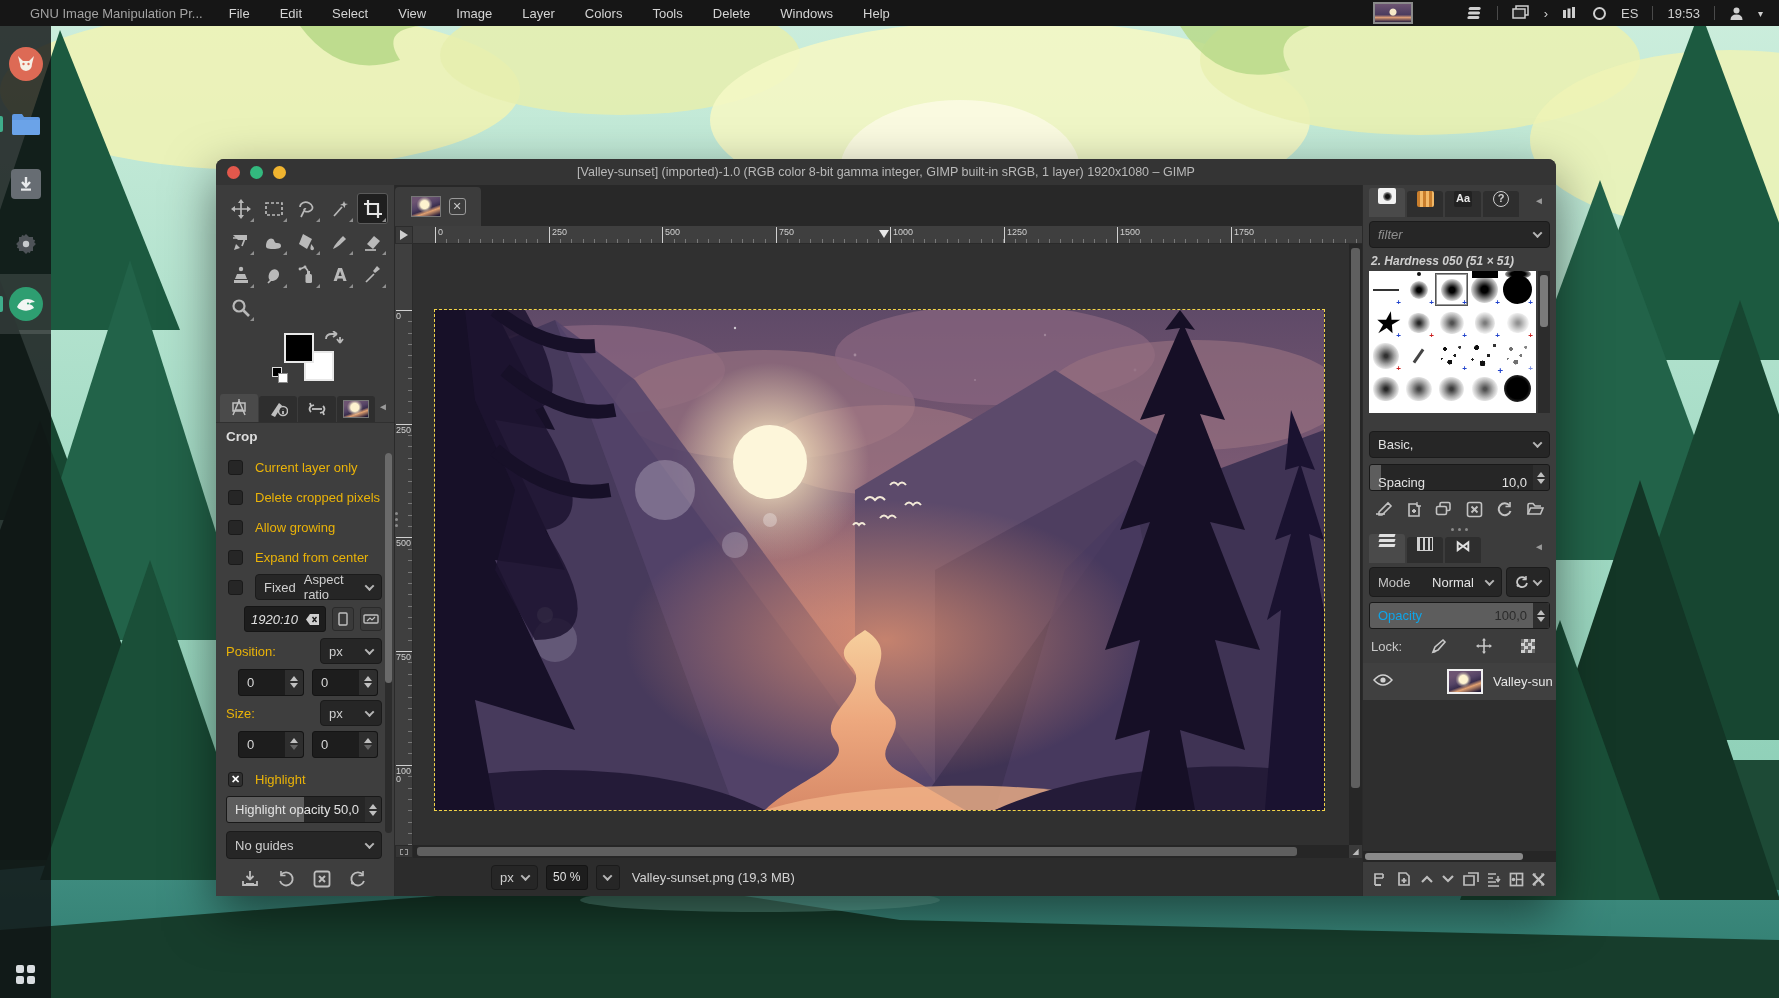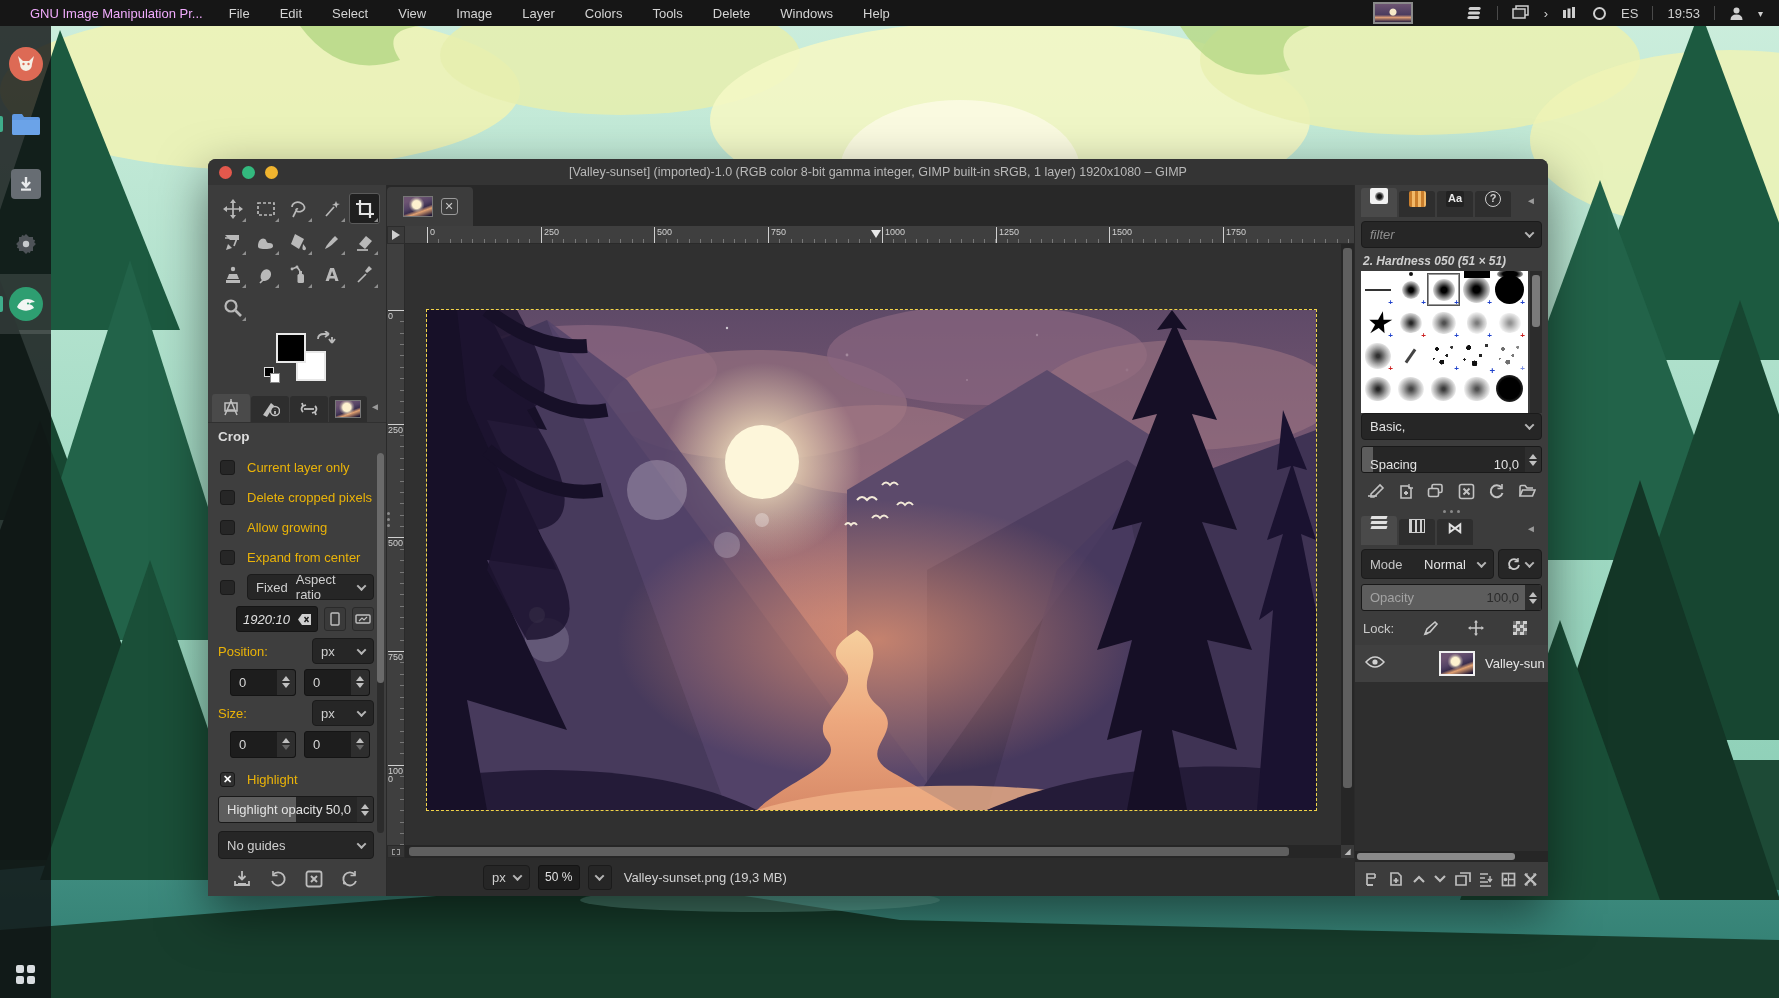--- a/index.html
+++ b/index.html
@@ -5,21 +5,21 @@
   * { margin:0; padding:0; box-sizing:border-box; }
   html,body { width:1779px; height:998px; overflow:hidden; background:#9fd8c0;
     font-family:"Liberation Sans", sans-serif; -webkit-font-smoothing:antialiased; }
 
   
   #wallpaper { position:absolute; inset:0; z-index:0; }
 
   
   #topbar { position:absolute; left:0; top:0; width:1779px; height:26px; background:#161616;
     color:#d8d8d8; display:flex; align-items:center; z-index:50; font-size:13px; }
-  #topbar .app-title { padding:0 26px 0 30px; color:#f0abfc; }
+  #topbar .app-title { padding:0 26px 0 30px; color:#a3a3a3; }
   #topbar .menus { display:flex; gap:30px; }
   #topbar .menu-item { color:#d4d4d4; cursor:default; }
   #topbar .spacer { flex:1; }
   #topbar .tray { display:flex; align-items:center; gap:14px; padding-right:16px; color:#cfcfcf; }
   .tray-sep { width:1px; height:14px; background:#4a4a4a; }
   .tray-thumb { width:40px; height:22px; border:2px solid #8a8a8a; background:
       radial-gradient(circle at 50% 45%, #f5e9c8 0 3px, transparent 4px),
       linear-gradient(#6d5472 0%, #4b3c5f 60%, #d99a74 75%, #2a2040 100%); }
   .glyph-icon { font-size:13px; color:#cfcfcf; }
 
@@ -27,21 +27,21 @@
   #dock { position:absolute; left:0; top:26px; width:51px; height:972px; background:rgba(16,18,20,.82); z-index:40; }
   .dock-item { position:relative; width:51px; height:60px; display:flex; align-items:center; justify-content:center; }
   .dock-item.active { background:rgba(255,255,255,.12); }
   .dock-indicator { position:absolute; left:0; top:50%; transform:translateY(-50%); width:3px; height:16px; background:#3fae8c; border-radius:0 2px 2px 0; }
   .dock-circle { width:34px; height:34px; border-radius:50%; display:flex; align-items:center; justify-content:center; }
   #show-apps { position:absolute; left:0; bottom:6px; width:51px; height:36px; display:flex; align-items:center; justify-content:center; }
   .grid-dots { display:grid; grid-template-columns:8px 8px; grid-gap:3px; }
   .grid-dots span { width:8px; height:8px; background:#d9dde0; border-radius:2px; }
 
   
-  #gimp-window { position:absolute; left:208px; top:159px; width:1340px; height:737px;
+  #gimp-window { position:absolute; left:216px; top:159px; width:1340px; height:737px;
     background:#3c3c3c; border-radius:8px 8px 0 0; box-shadow:0 18px 50px rgba(0,0,0,.5);
     z-index:30; color:#c9c9c9; font-size:13px; }
   #titlebar { height:26px; background:#343434; border-radius:8px 8px 0 0; display:flex; align-items:center; position:relative; }
   .traffic { display:flex; gap:10px; padding-left:11px; }
   .traffic span { width:13px; height:13px; border-radius:50%; display:block; }
   #win-title { position:absolute; left:0; right:0; text-align:center; color:#b9b9b9; font-size:12.5px; pointer-events:none; }
   #win-content { display:flex; height:711px; }
 
   
   #toolbox-col { width:178px; background:#3c3c3c; display:flex; flex-direction:column; position:relative; }
@@ -154,21 +154,21 @@
   .brow { display:flex; }
   .bcell { width:33px; height:33px; position:relative; display:flex; align-items:center; justify-content:center; }
   .bcell .plus { position:absolute; right:1px; bottom:0; font-size:8px; color:#2244cc; font-weight:bold; line-height:6px; }
   .bcell .plus.red { color:#cc2222; }
   .bcell.selected { box-shadow:0 0 0 1px #555 inset, 0 0 0 2px #999 inset; }
   .soft { border-radius:50%; background:radial-gradient(circle,#000 18%, rgba(0,0,0,.55) 45%, rgba(0,0,0,.12) 72%, transparent 80%); }
   .noise { border-radius:46% 54% 52% 48%; background:radial-gradient(circle,rgba(20,20,20,.85) 8%, rgba(40,40,40,.45) 40%, rgba(60,60,60,.18) 65%, transparent 78%); filter:contrast(1.4); }
   .dots { background:radial-gradient(circle 2px at 30% 30%, #111 95%, transparent), radial-gradient(circle 1.5px at 60% 50%, #222 95%, transparent), radial-gradient(circle 2.5px at 45% 70%, #111 95%, transparent), radial-gradient(circle 1.5px at 75% 25%, #333 95%, transparent), radial-gradient(circle 1px at 20% 60%, #222 95%, transparent); }
   #brush-scroll { position:absolute; right:0; top:0; width:12px; bottom:0; background:#2c2c2c; }
   #brush-scroll i { position:absolute; left:2px; right:2px; top:4px; height:52px; background:#7a7a7a; border-radius:3px; }
-  #group-select { margin-top:0; height:27px; }
+  #group-select { margin-top:18px; height:27px; }
   #group-select .gname { flex:1; color:#e0e0e0; }
   #spacing-row { margin-top:6px;align-items:flex-end; }
   #brush-actions { display:flex; justify-content:space-between; padding:10px 6px 6px 6px; }
   #brush-actions svg { stroke:#c2c2c2; fill:none; stroke-width:1.6; }
   #panel-dots { display:flex; justify-content:center; gap:4px; padding:4px 0 2px 0; }
   #panel-dots i { width:3px; height:3px; border-radius:50%; background:#8a8a8a; }
   #layer-tabs { display:flex; align-items:flex-end; height:30px; position:relative; }
   .layers-icon { display:flex; flex-direction:column; gap:2px; }
   .layers-icon i { width:16px; height:3px; background:#e0e0e0; transform:skewX(-18deg); }
   .channels-icon { width:16px; height:14px; border:1.5px solid #d0d0d0; background:repeating-linear-gradient(90deg,#d0d0d0 0 2px, transparent 2px 5px); }
@@ -982,21 +982,21 @@
               <path d="M11 4 A5 5 0 1 0 12 8"></path>
               <path d="M11 1v3.5H7.5" stroke-width="1.4"></path>
               <circle cx="3" cy="10.5" r="1.4" fill="#c8c8c8" stroke="none"></circle>
             </svg>
           <i class="chev"></i>
         </span>
       </div>
 
       <div class="slider-row" id="opacity-row">
         <span class="slider-fill" style="width:100%"></span>
-        <span class="lbl" style="color:#a3a3a3">Opacity</span>
+        <span class="lbl" style="color:#0ea5e9">Opacity</span>
         <span class="num" style="color:#2b2b2b">100,0</span>
         <span class="arrows">
             <i class="tri-up"></i>
             <i class="tri-down"></i>
           </span>
       </div>
 
       <div id="lock-row">
         <span>Lock:</span>
         <svg width="16" height="16" viewBox="0 0 16 16">

